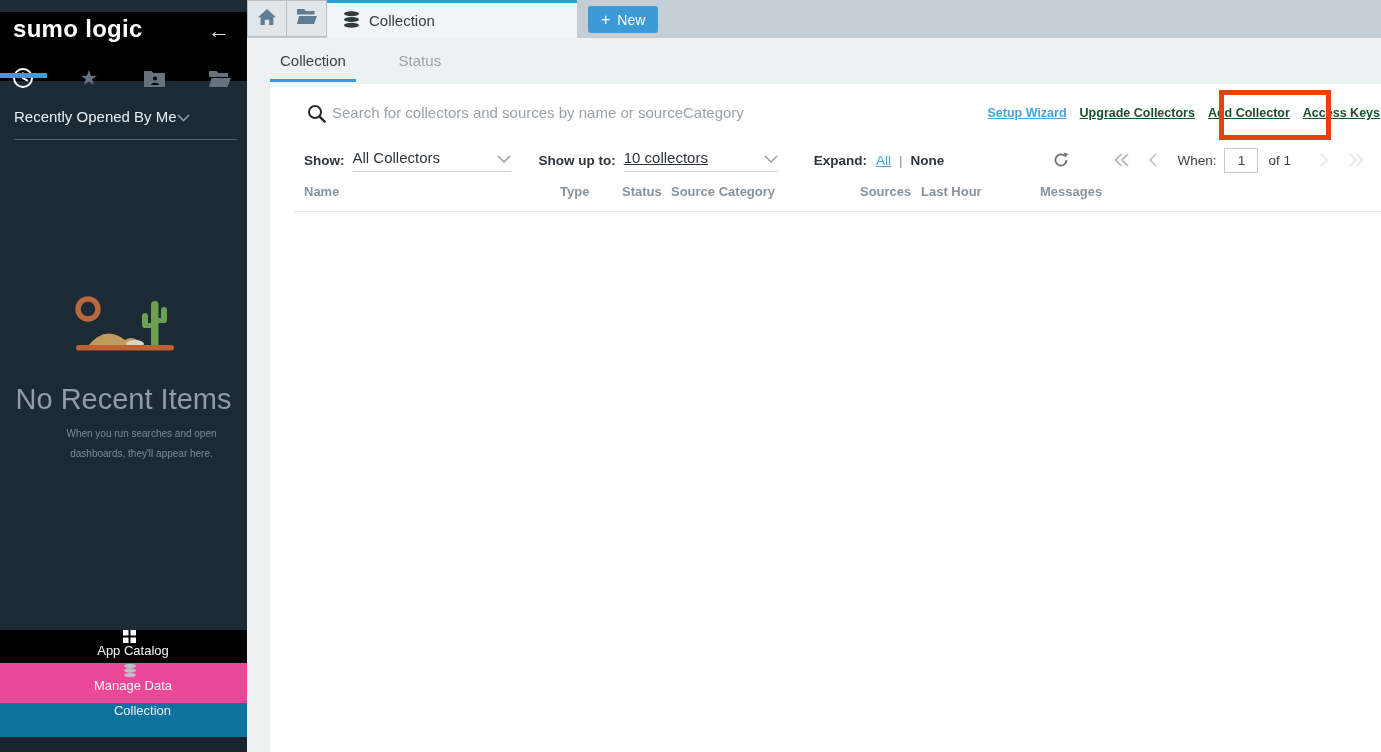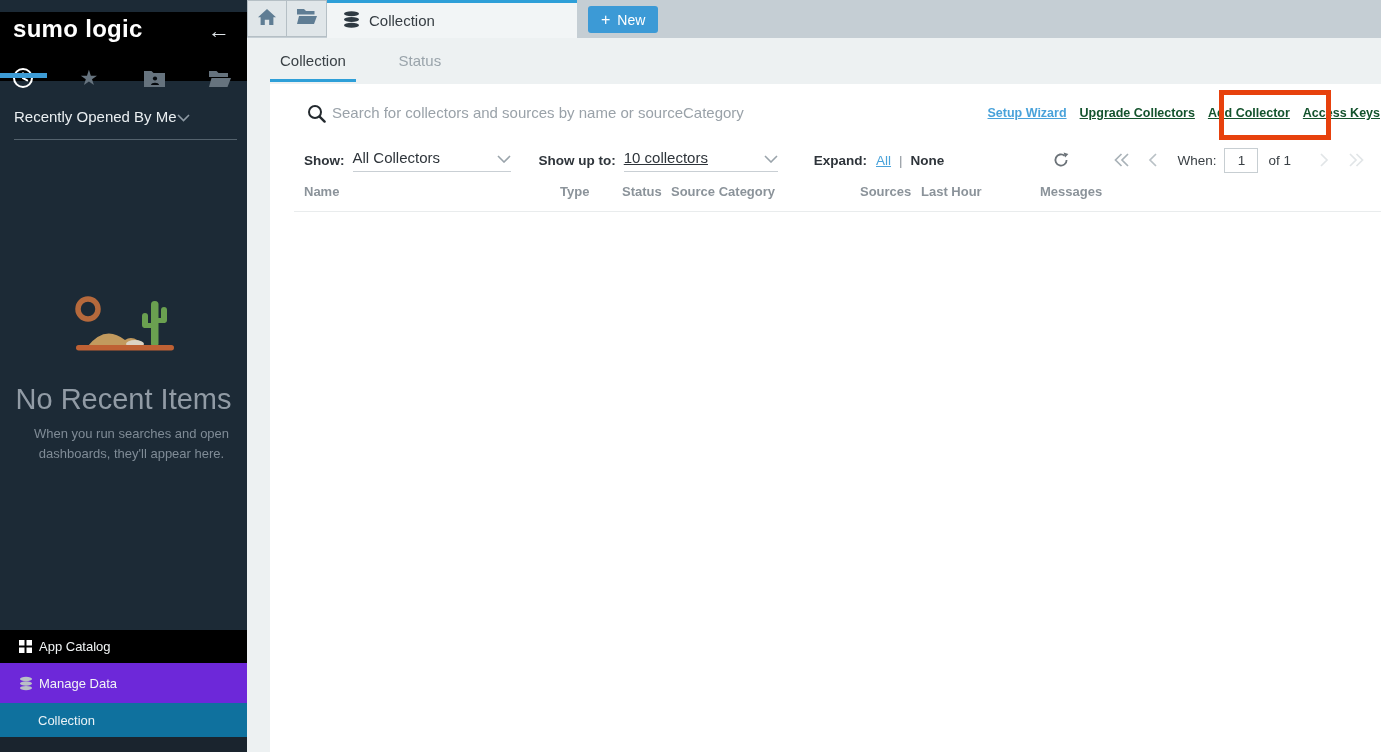--- a/index.html
+++ b/index.html
@@ -16,29 +16,29 @@
   .nicon.star { color:#66737e; font-size:21px; line-height:22px; }
   .active-bar { position:absolute; left:0; bottom:3px; width:47px; height:5px; background:#3d9bd5; }
 
   .recent-select { position:absolute; left:14px; right:10px; top:108px; padding-bottom:14px;
                    border-bottom:1px solid #54626d; color:#e9eef1; font-size:15px;
                    display:flex; align-items:center; cursor:pointer; }
 
   .illustration { position:absolute; left:0; top:288px; width:247px; display:flex; justify-content:center; }
   .empty-title { position:absolute; left:0; top:383px; width:247px; text-align:center;
                  color:#919ba5; font-size:29px; font-weight:400; }
-  .empty-caption { position:absolute; left:8px; top:424px; width:247px; text-align:center;
-                   color:#7f8b96; font-size:13px; line-height:19.5px; }
+  .empty-caption { position:absolute; left:18px; top:424px; width:247px; text-align:center;
+                   color:#7f8b96; font-size:10px; line-height:19.5px; }
 
   .sb-menu { position:absolute; left:0; bottom:0; width:247px; }
-  .menu-row { display:flex; align-items:center; padding-left:19px; color:#f2f5f6; font-size:13px; cursor:pointer; }
+  .menu-row { display:flex; align-items:center; padding-left:19px; color:#f2f5f6; font-size:13px; cursor:pointer;flex-direction:column; }
   .menu-row .mi { width:14px; margin-right:6px; display:flex; }
   .menu-row span.mlabel { margin-left:0; }
   .row-appcatalog { height:33px; background:#000; }
-  .row-managedata { height:40px; background:#6d28d9; }
+  .row-managedata { height:40px; background:#ec4899; }
   .row-collection { height:34px; background:#0f719e; padding-left:38px; color:#eaf2f6; }
   .row-strip { height:15px; background:#1a242e; }
 
   
   .tabbar { position:absolute; left:247px; top:0; right:0; height:38px; background:#c5ced4; display:flex; }
   .tb-btn { width:40px; height:37px; background:#e0e6e9; border:1px solid #b5bfc5; border-left:none;
             display:flex; align-items:center; justify-content:center; cursor:pointer; }
   .tb-btn:first-child { border-left:1px solid #b5bfc5; }
   .tab { width:250px; height:38px; background:#f2f5f6; border-top:3px solid #2e9fd8;
          display:flex; align-items:center; gap:9px; padding-left:16px;

